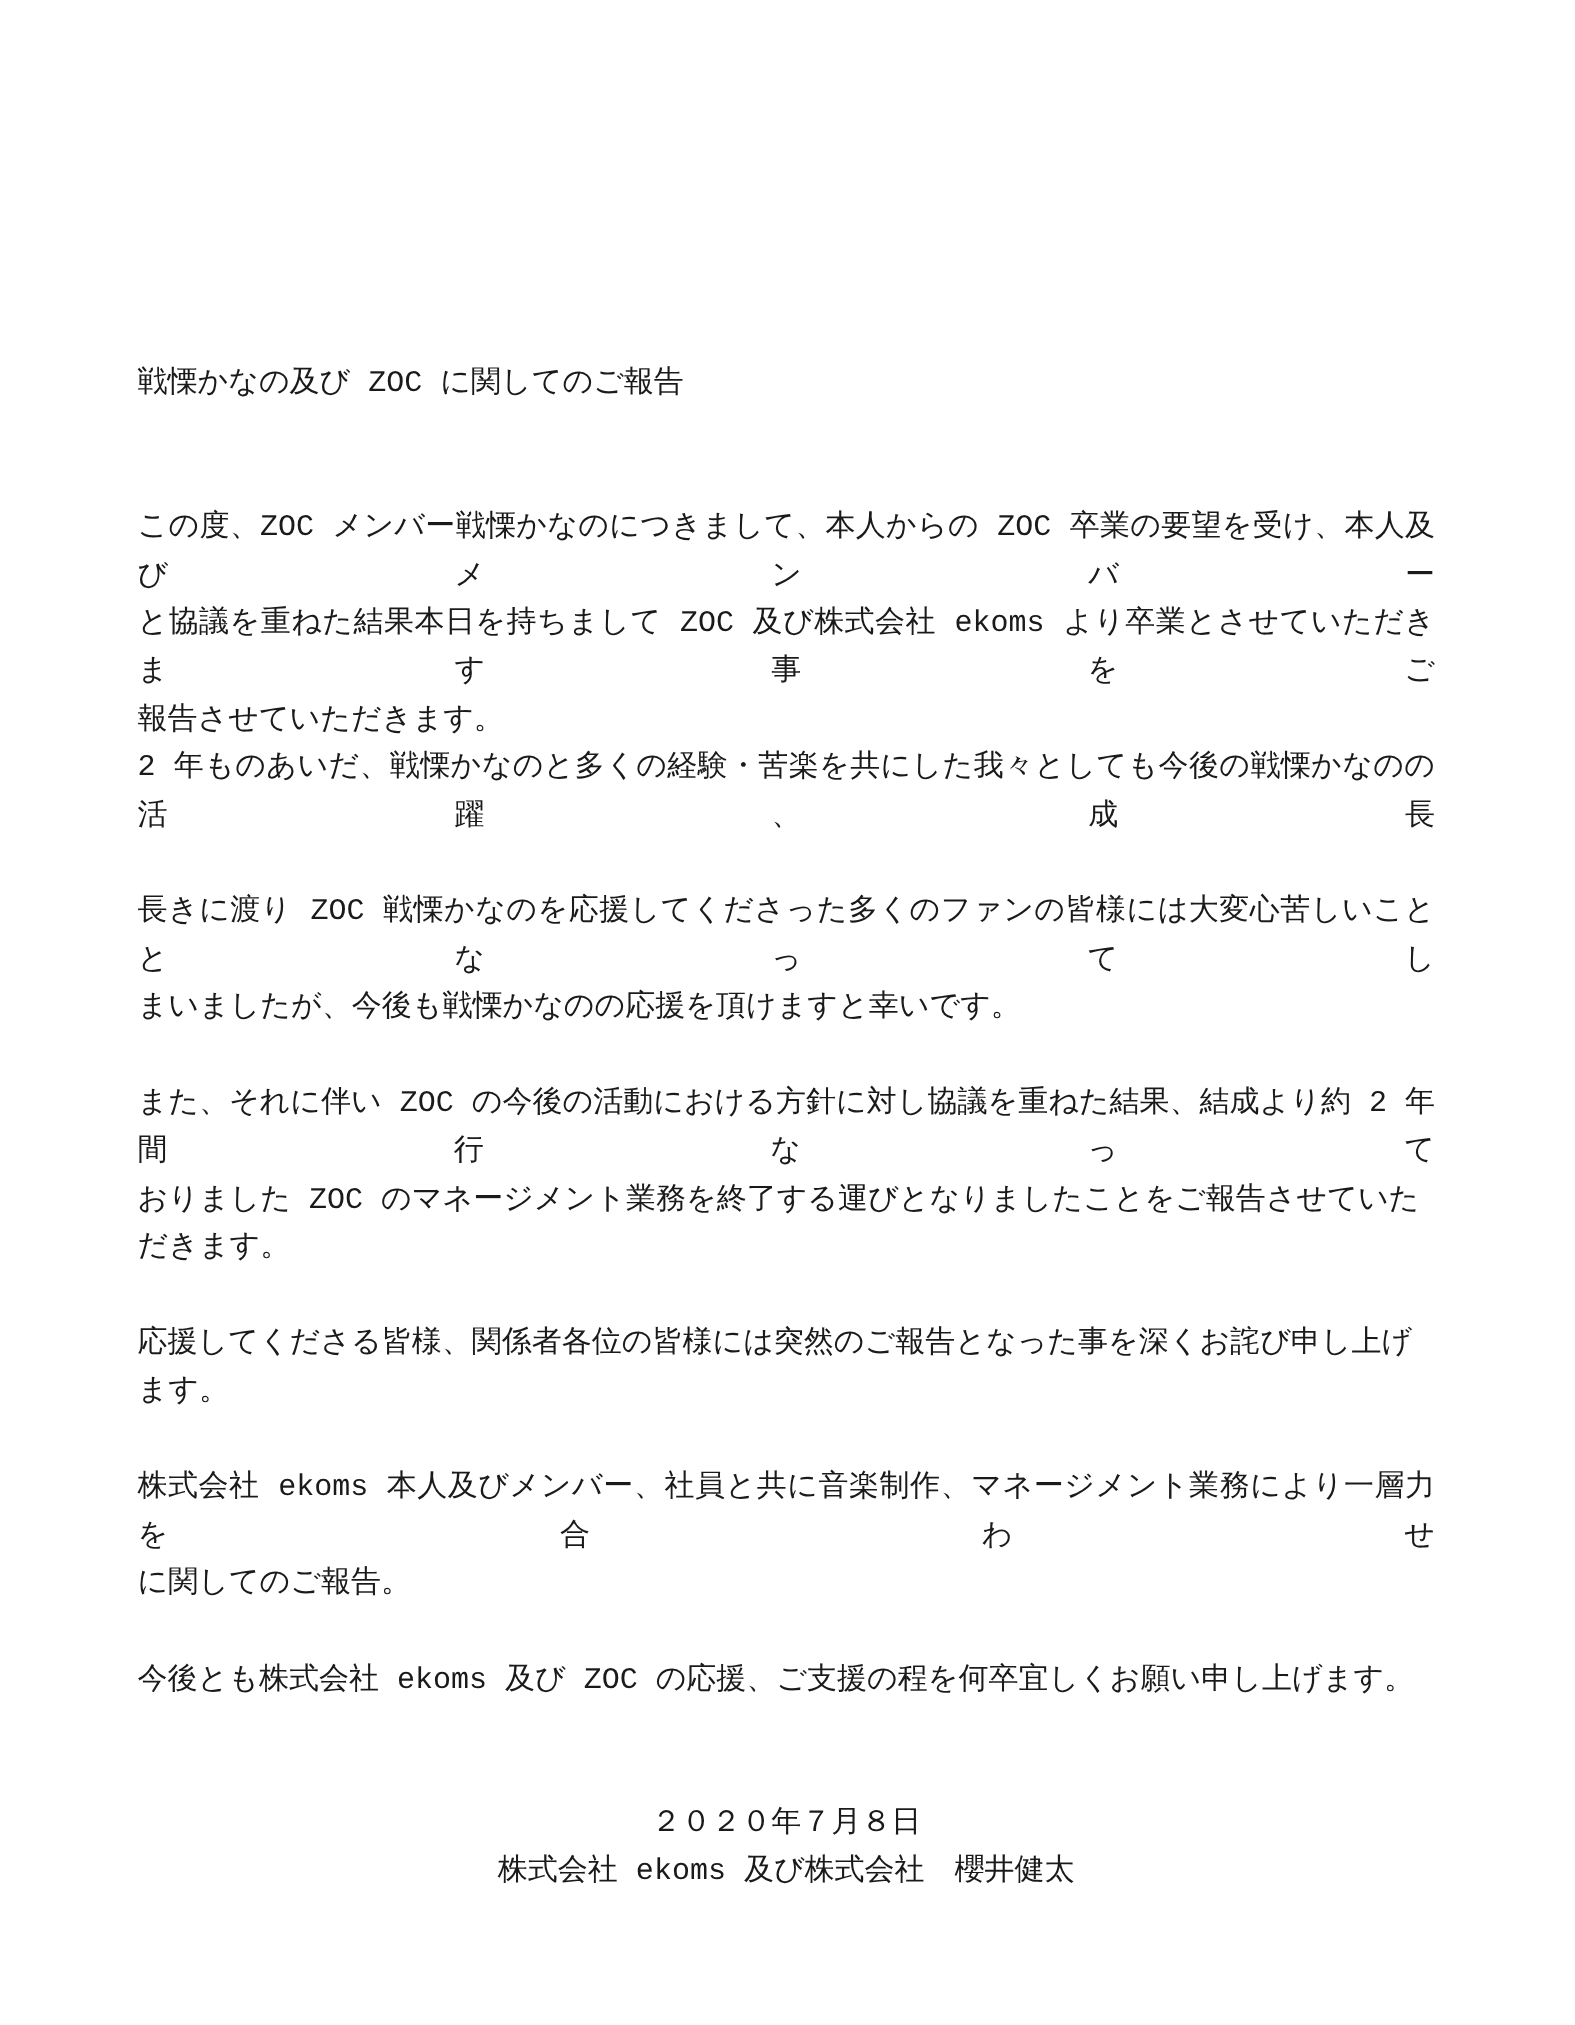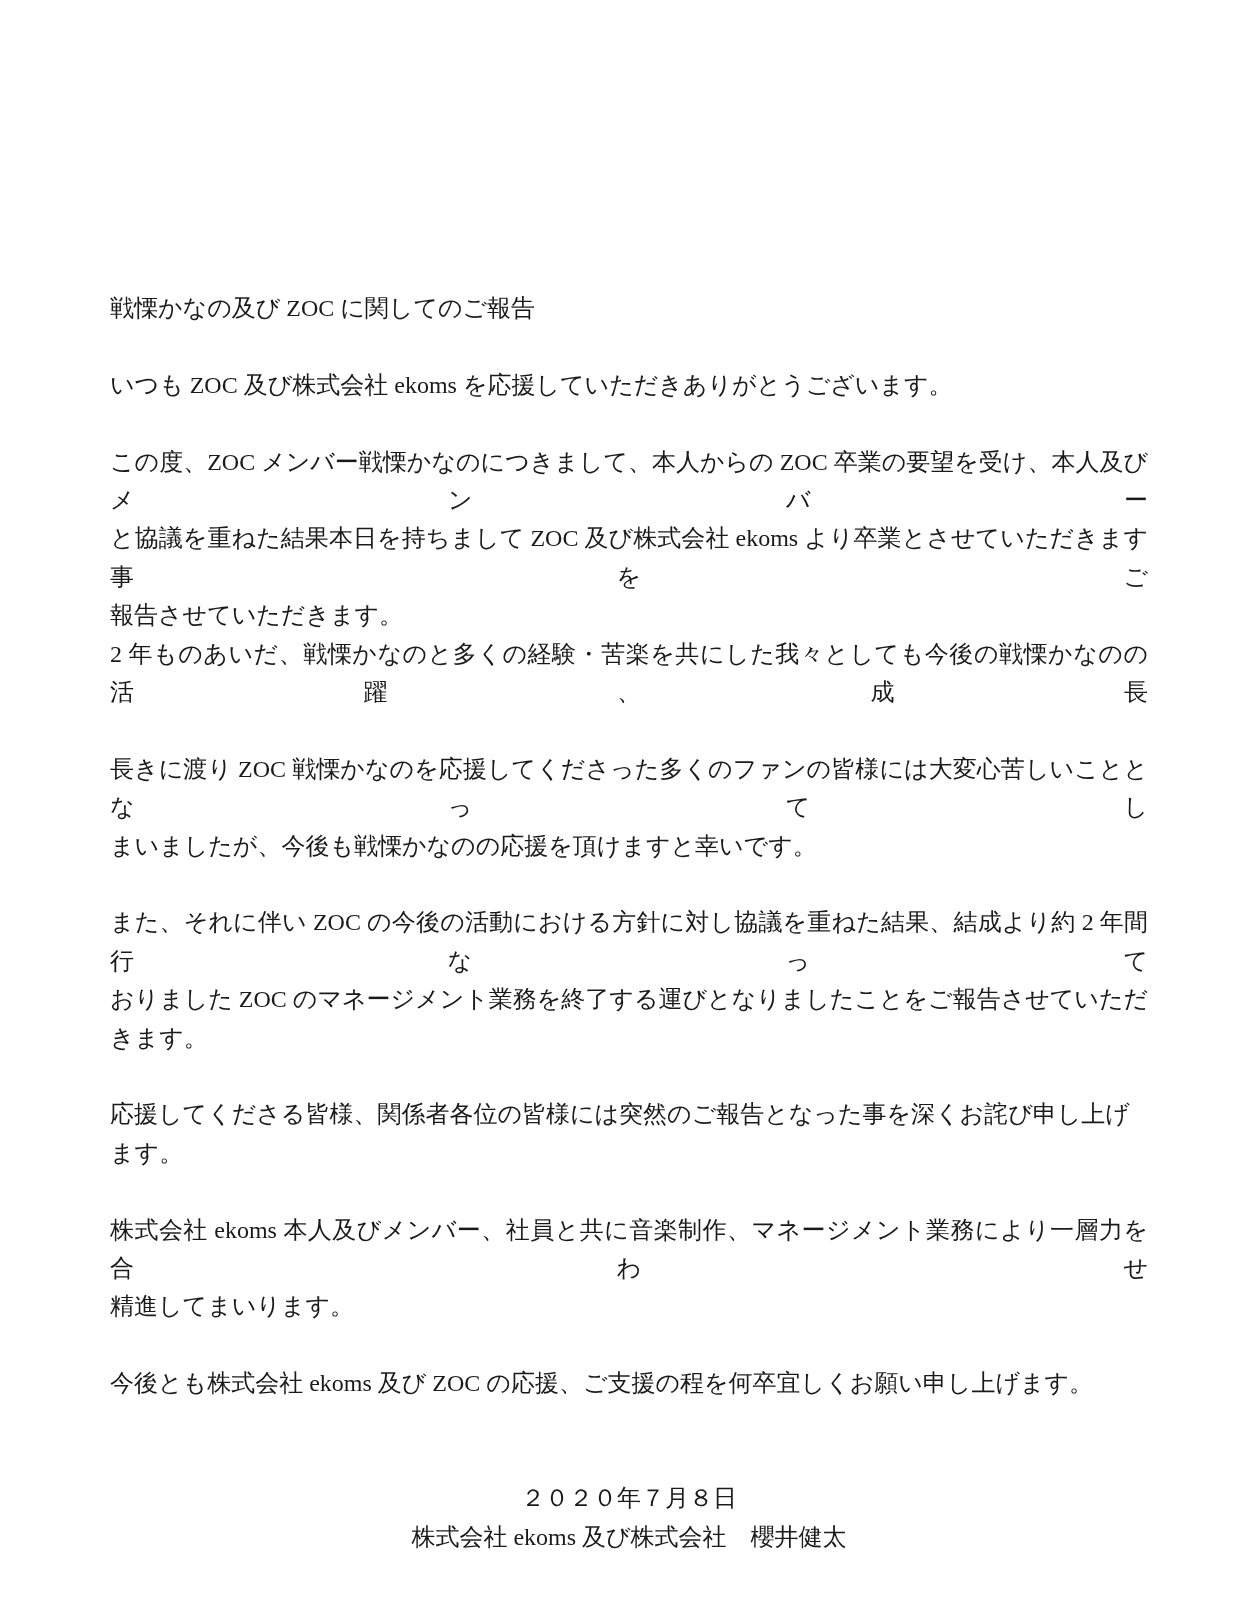--- a/index.html
+++ b/index.html
@@ -16,21 +16,21 @@
     width: 1260px;
     height: 1620px;
     background: #ffffff;
     overflow: hidden;
   }
   .doc {
     position: absolute;
     left: 110px;
     top: 289px;
     width: 1038px;
-    font-family: Liberation Serif, serif;
+    font-family: Liberation Mono, monospace;
     font-size: 24px;
     line-height: 38.4px;
     color: #1a1a1a;
   }
   .line {
     min-height: 38.4px;
     text-align: left;
   }
   .line.fill {
     text-align: justify;
@@ -40,37 +40,36 @@
     text-align: center;
   }
 </style>
 </head>
 <body>
 
 <div class="page" style="background: rgb(255, 255, 255);">
   <div class="doc" style="color: rgb(26, 26, 26);">
       <div class="line">戦慄かなの及び ZOC に関してのご報告</div>
       <div class="line"></div>
-      <div class="line">いつも ZOC 及び株式会社 ekoms を応援していただきありがとうございます。</div>
       <div class="line"></div>
       <div class="line fill">この度、ZOC メンバー戦慄かなのにつきまして、本人からの ZOC 卒業の要望を受け、本人及びメンバー</div>
       <div class="line fill">と協議を重ねた結果本日を持ちまして ZOC 及び株式会社 ekoms より卒業とさせていただきます事をご</div>
       <div class="line">報告させていただきます。</div>
       <div class="line fill">2 年ものあいだ、戦慄かなのと多くの経験・苦楽を共にした我々としても今後の戦慄かなのの活躍、成長</div>
       <div class="line"></div>
       <div class="line fill">長きに渡り ZOC 戦慄かなのを応援してくださった多くのファンの皆様には大変心苦しいこととなってし</div>
       <div class="line">まいましたが、今後も戦慄かなのの応援を頂けますと幸いです。</div>
       <div class="line"></div>
       <div class="line fill">また、それに伴い ZOC の今後の活動における方針に対し協議を重ねた結果、結成より約 2 年間行なって</div>
       <div class="line">おりました ZOC のマネージメント業務を終了する運びとなりましたことをご報告させていただきます。</div>
       <div class="line"></div>
       <div class="line">応援してくださる皆様、関係者各位の皆様には突然のご報告となった事を深くお詫び申し上げます。</div>
       <div class="line"></div>
       <div class="line fill">株式会社 ekoms 本人及びメンバー、社員と共に音楽制作、マネージメント業務により一層力を合わせ</div>
-      <div class="line">精進してまいります。</div>
+      <div class="line">に関してのご報告。</div>
       <div class="line"></div>
       <div class="line">今後とも株式会社 ekoms 及び ZOC の応援、ご支援の程を何卒宜しくお願い申し上げます。</div>
       <div class="line"></div>
       <div class="line"></div>
       <div class="line right">２０２０年７月８日</div>
       <div class="line right">株式会社 ekoms 及び株式会社　櫻井健太</div>
     </div>
 </div>
 
 </body></html>

